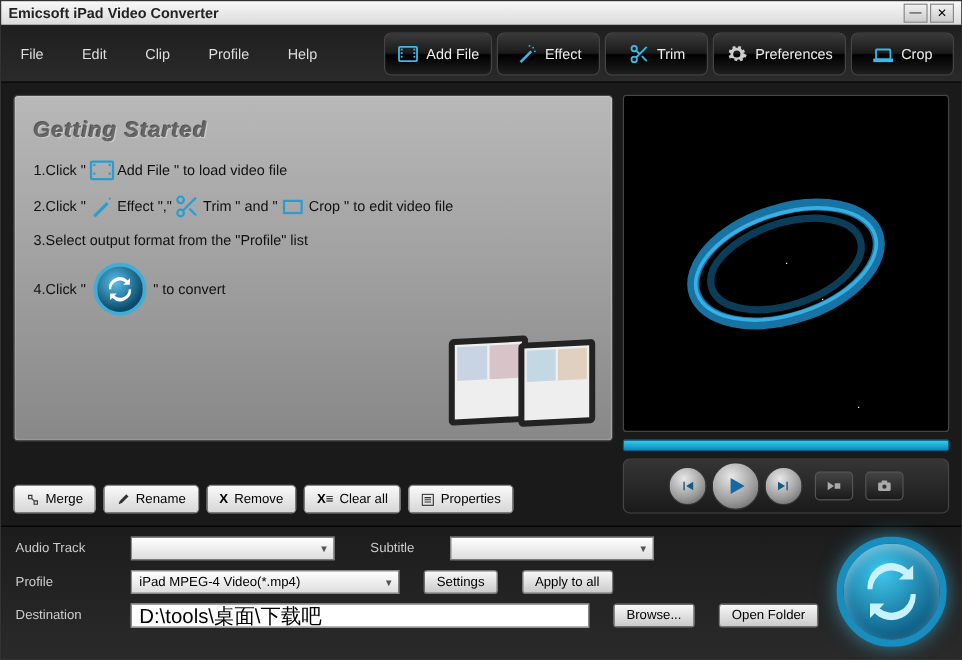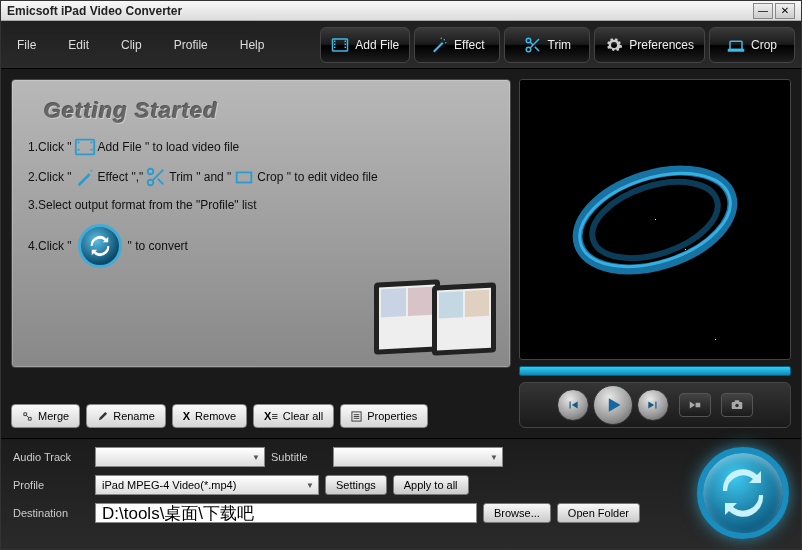--- a/index.html
+++ b/index.html
@@ -10,21 +10,21 @@
 .titlebar-btn { width: 20px; height: 16px; margin-left: 2px; background: linear-gradient(#f0f0f0, #ccc); border: 1px solid #888; display: flex; align-items: center; justify-content: center; font-size: 10px; cursor: pointer; }
 .menubar { height: 48px; background: linear-gradient(#1f1f1f, #2a2a2a); display: flex; align-items: center; border-bottom: 1px solid #000; }
 .menu-items { display: flex; padding: 0 0; }
 .menu-item { padding: 4px 16px; font-size: 12px; color: #ddd; cursor: pointer; }
 .toolbar-btns { display: flex; margin-left: auto; padding: 4px 6px; gap: 4px; }
 .tool-btn { height: 36px; min-width: 86px; background: linear-gradient(#3a3a3a,#1a1a1a 48%,#000 52%,#1e1e1e); border: 1px solid #444; border-radius: 6px; color: #eee; font-size: 12px; display: flex; align-items: center; justify-content: center; gap: 6px; cursor: pointer; padding: 0 10px; }
 .tool-btn svg { width: 18px; height: 18px; }
 .main { flex: 1; display: flex; padding: 10px; gap: 8px; background: #1a1a1a; }
 .left-panel { flex: 1; display: flex; flex-direction: column; gap: 6px; }
 .guide { flex: 1; background: linear-gradient(#b8b8b8,#888); border: 1px solid #444; border-radius: 4px; padding: 18px 16px; color: #222; font-size: 12px; position: relative; box-shadow: inset 0 0 0 1px rgba(255,255,255,0.2); }
-.guide h2 { font-size: 22px; color: #666; font-style: italic; margin-bottom: 14px; text-shadow: 1px 1px 0 #ccc, -1px -1px 0 #555; letter-spacing: 1px; margin-left: 16px; }
+.guide h2 { font-size: 18px; color: #666; font-style: italic; margin-bottom: 14px; text-shadow: 1px 1px 0 #ccc, -1px -1px 0 #555; letter-spacing: 1px; }
 .guide-line { margin: 12px 0; display: flex; align-items: center; gap: 2px; font-size: 12px; color: #111; }
 .guide-line .inline-icon { display: inline-flex; width: 22px; height: 18px; align-items: center; justify-content: center; }
 .devices { position: absolute; right: 10px; bottom: 6px; }
 .convert-badge { display: inline-flex; width: 44px; height: 44px; border-radius: 50%; background: radial-gradient(circle at 40% 35%, #5bbfe8, #0a4b6b 70%); border: 3px solid #40acd8; align-items: center; justify-content: center; margin: 0 4px; }
 .convert-badge svg { width: 22px; height: 22px; }
 .action-row { display: flex; gap: 6px; margin-top: 30px; }
 .action-btn { flex: 0 0 auto; height: 24px; background: linear-gradient(#fafafa,#d6d6d6); border: 1px solid #888; border-radius: 4px; font-size: 11px; padding: 0 10px; display: flex; align-items: center; gap: 5px; cursor: pointer; }
 .action-btn svg { width: 11px; height: 11px; }
 .right-panel { width: 272px; display: flex; flex-direction: column; gap: 6px; }
 .preview { flex: 1; background: #000; border: 1px solid #444; border-radius: 3px; display: flex; align-items: center; justify-content: center; position: relative; overflow: hidden; }
@@ -32,21 +32,21 @@
 .progress-strip { height: 10px; background: linear-gradient(#2dd0f4,#1187b8); border-radius: 2px; border: 1px solid #0a5c7e; }
 .playback { height: 46px; background: linear-gradient(#353535,#1a1a1a); border: 1px solid #444; border-radius: 6px; display: flex; align-items: center; justify-content: center; gap: 4px; padding: 0 6px; }
 .round-btn { width: 32px; height: 32px; border-radius: 50%; background: radial-gradient(circle at 40% 30%,#e8e8e8,#999 60%,#555); border: 1px solid #333; display: flex; align-items: center; justify-content: center; cursor: pointer; }
 .round-btn.play { width: 40px; height: 40px; }
 .round-btn svg { width: 14px; height: 14px; }
 .round-btn.play svg { width: 20px; height: 20px; }
 .cap-btn { width: 32px; height: 24px; background: linear-gradient(#444,#1a1a1a); border: 1px solid #555; border-radius: 4px; display: flex; align-items: center; justify-content: center; cursor: pointer; margin-left: 6px; }
 .cap-btn svg { width: 16px; height: 14px; }
 .bottom { background: linear-gradient(#1c1c1c,#2a2a2a); border-top: 1px solid #000; padding: 8px 12px 10px; display: flex; gap: 10px; position: relative; }
 .form-area { flex: 1; display: flex; flex-direction: column; gap: 8px; }
-.form-row { display: flex; align-items: center; gap: 6px; }
+.form-row { display: flex; align-items: center; gap: 20px; }
 .form-label { width: 76px; font-size: 11px; color: #ccc; }
 .sel { height: 20px; background: linear-gradient(#fff,#ddd); border: 1px solid #888; font-size: 11px; padding: 0 18px 0 6px; display: flex; align-items: center; position: relative; cursor: pointer; }
 .sel::after { content: "▼"; position: absolute; right: 4px; font-size: 8px; color: #555; }
 .txt { height: 20px; background: #fff; border: 1px solid #888; font-size: 17px; padding: 0 6px; display: flex; align-items: center; }
 .small-btn { height: 20px; padding: 0 10px; background: linear-gradient(#f8f8f8,#cacaca); border: 1px solid #777; border-radius: 3px; font-size: 11px; cursor: pointer; display: flex; align-items: center; }
 .convert-big { width: 92px; height: 92px; border-radius: 50%; background: radial-gradient(circle at 40% 30%,#3ec8ef,#0a557c 80%); border: 6px solid #1a8dbf; display: flex; align-items: center; justify-content: center; cursor: pointer; box-shadow: 0 0 16px rgba(60,190,230,0.6), inset 0 4px 10px rgba(255,255,255,0.4); }
 .convert-big svg { width: 48px; height: 48px; }
 .stars { position: absolute; width: 1px; height: 1px; background: #fff; box-shadow: 30px 30px #fff, 60px 120px #fff, 180px 40px #fff, 220px 160px #fff, 100px 180px #fff, 200px 90px #cde, 40px 170px #fff, 150px 20px #fff; }
 </style>
 </head>
@@ -251,21 +251,21 @@
           </div>
       </div>
     </div>
   </div>
 
   <div class="bottom">
     <div class="form-area">
       <div class="form-row">
         <div class="form-label">Audio Track</div>
         <div class="sel" style="width:170px"></div>
-        <div class="form-label" style="width:56px;text-align:left">Subtitle</div>
+        <div class="form-label" style="width:56px;text-align:center">Subtitle</div>
         <div class="sel" style="width:170px"></div>
       </div>
       <div class="form-row">
         <div class="form-label">Profile</div>
         <div class="sel" style="width:224px">iPad MPEG-4 Video(*.mp4)</div>
         <div class="small-btn">Settings</div>
         <div class="small-btn">Apply to all</div>
       </div>
       <div class="form-row">
         <div class="form-label">Destination</div>

